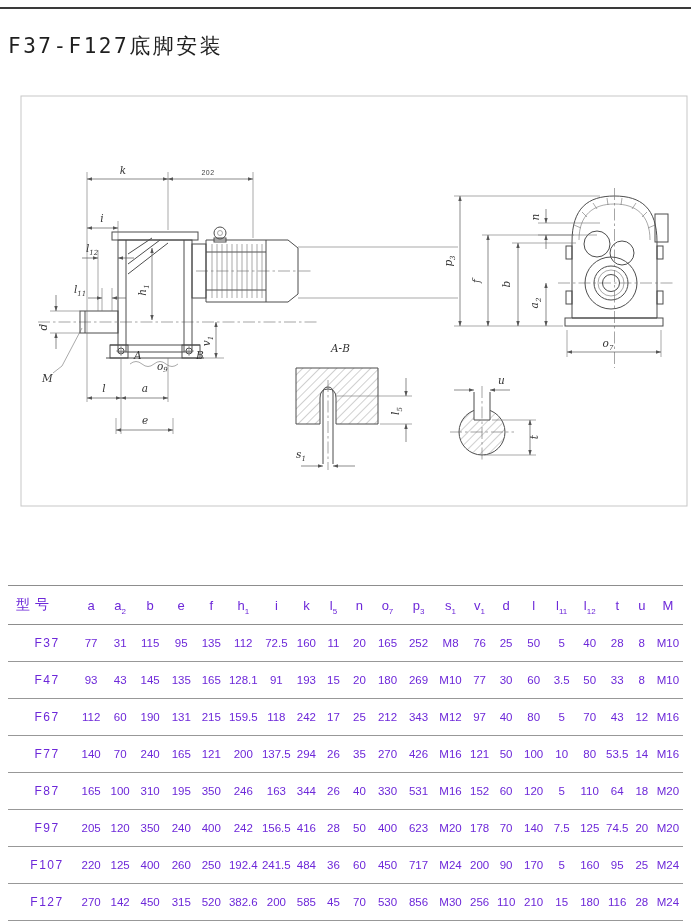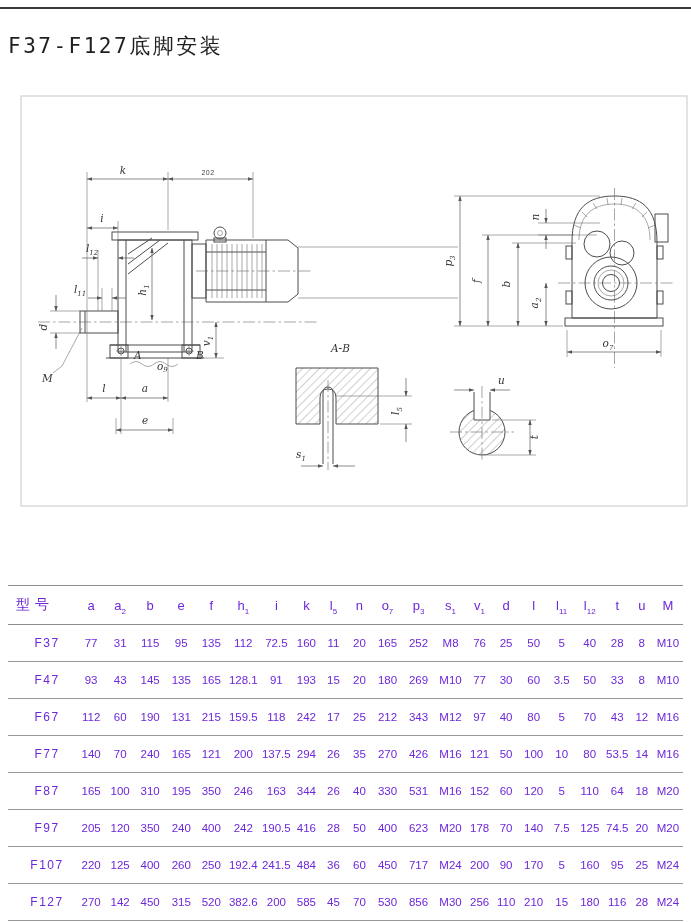--- a/index.html
+++ b/index.html
@@ -444,21 +444,21 @@
             <td>M20</td>
           </tr>
           <tr>
             <td class="model">F97</td>
             <td>205</td>
             <td>120</td>
             <td>350</td>
             <td>240</td>
             <td>400</td>
             <td>242</td>
-            <td>190.5</td>
+            <td>156.5</td>
             <td>416</td>
             <td>28</td>
             <td>50</td>
             <td>400</td>
             <td>623</td>
             <td>M20</td>
             <td>178</td>
             <td>70</td>
             <td>140</td>
             <td>7.5</td>

